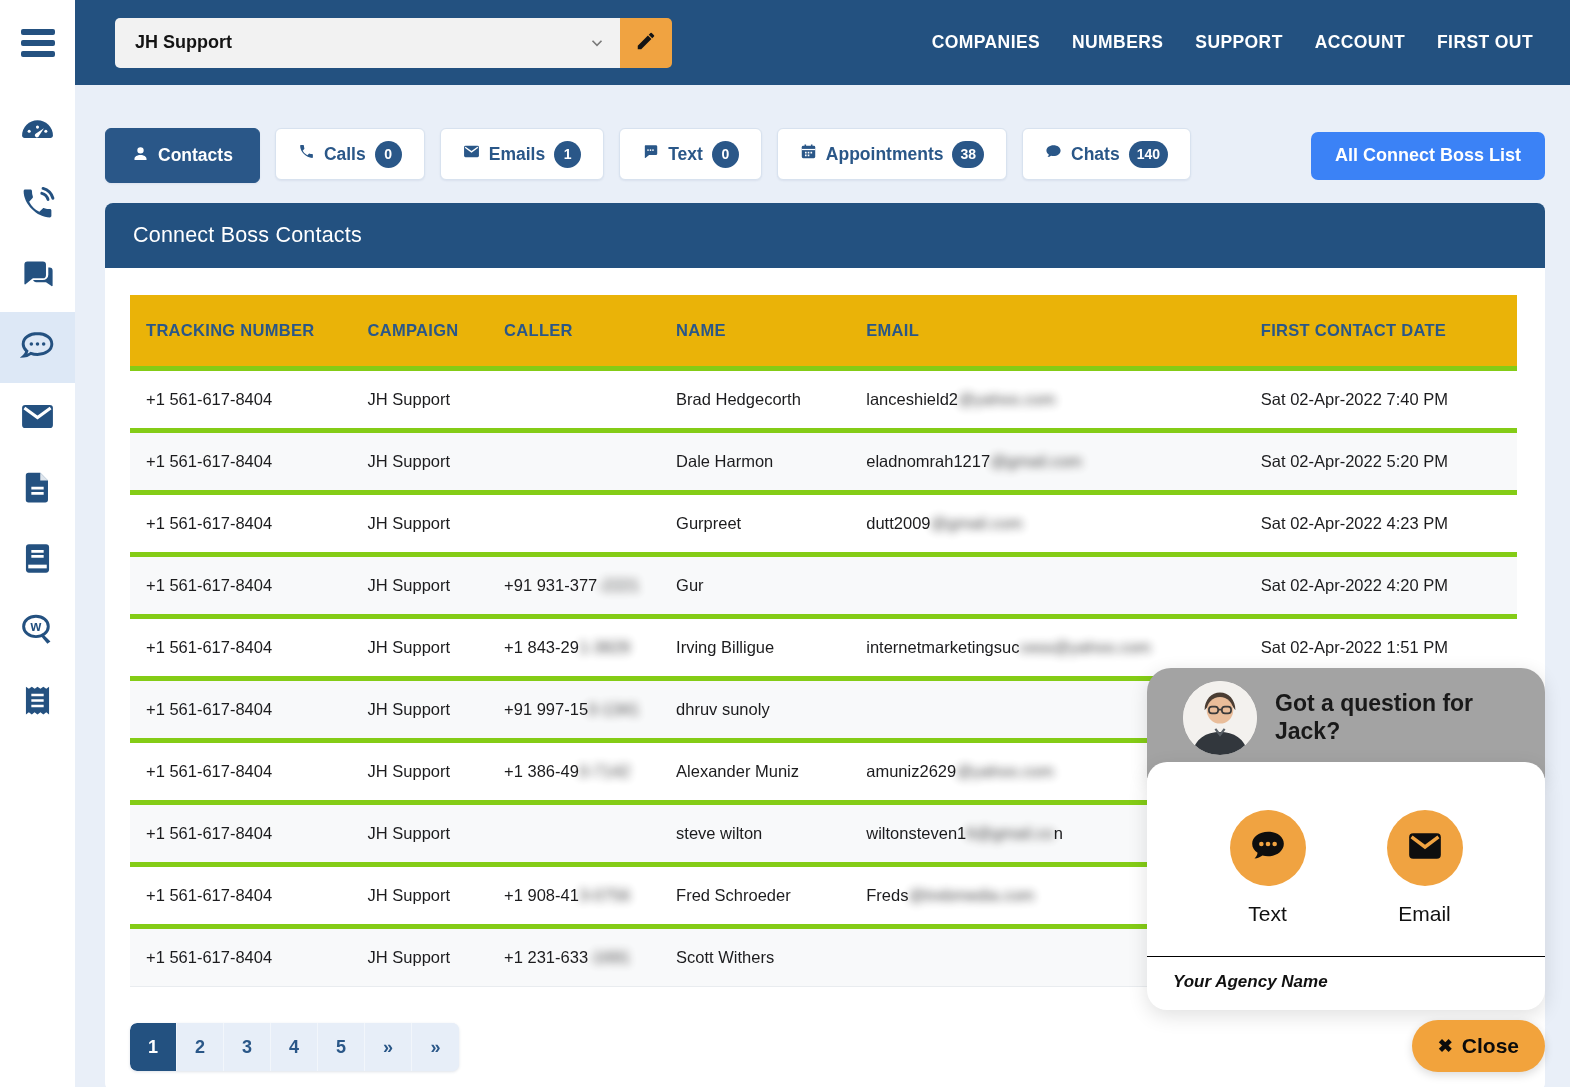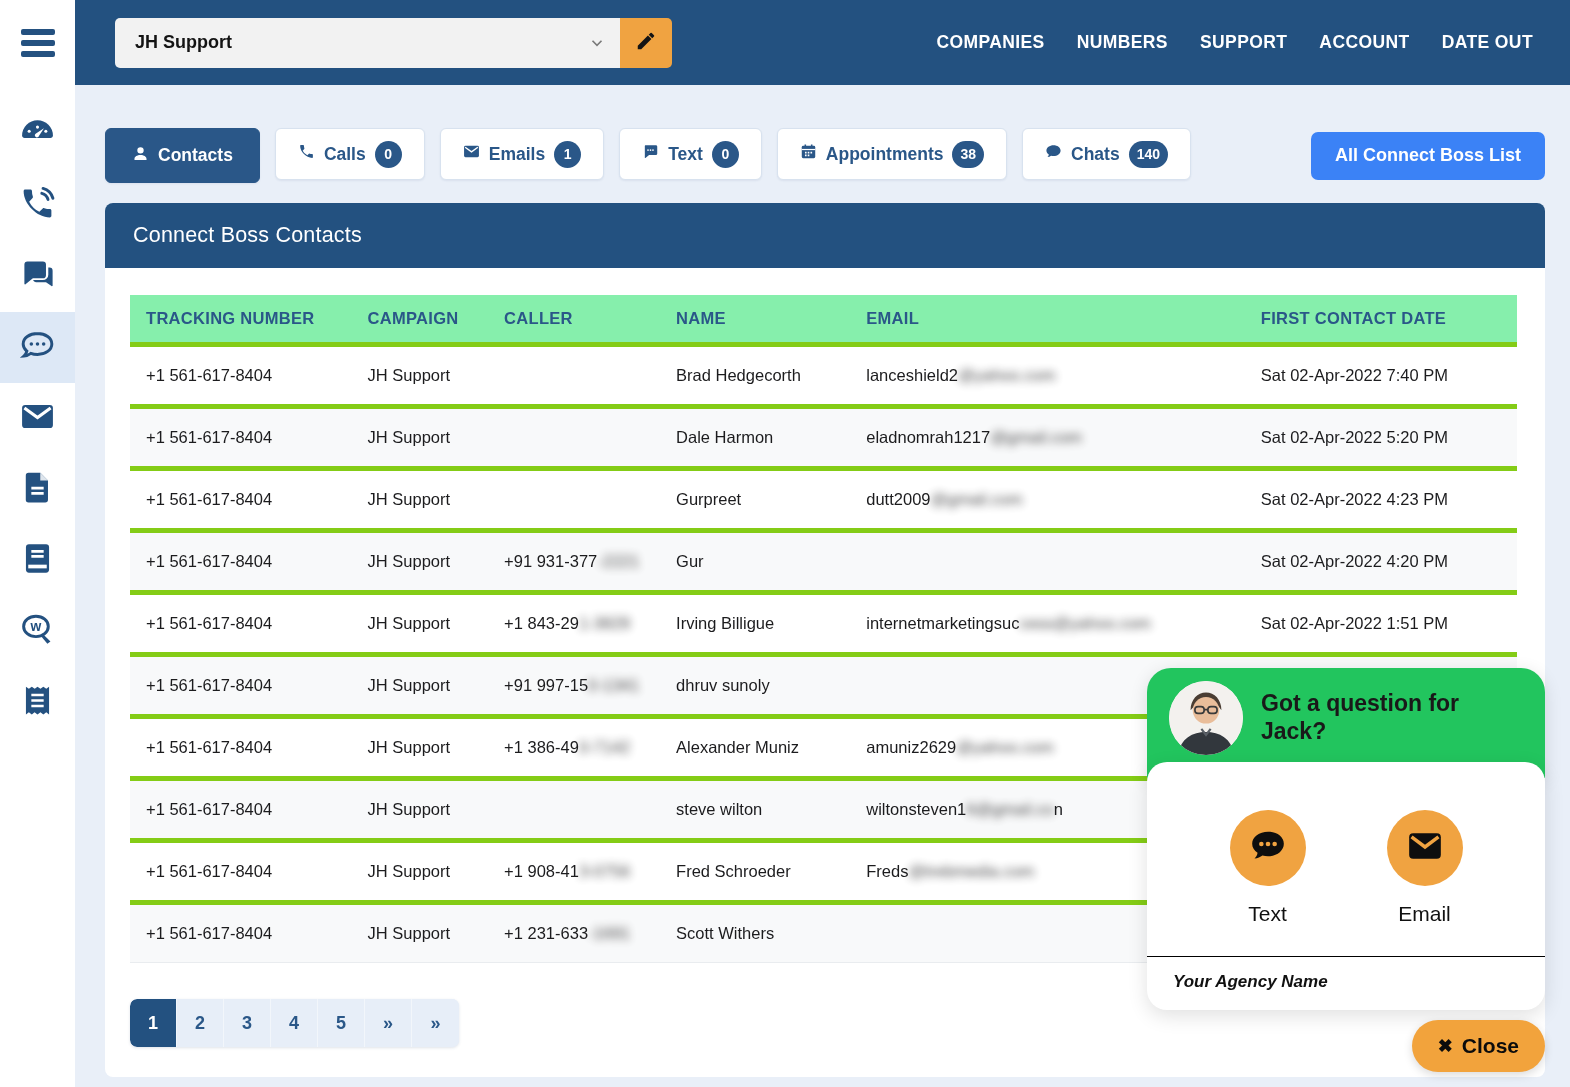--- a/index.html
+++ b/index.html
@@ -66,22 +66,22 @@
   
   .card { margin-top:20px; background:#ffffff; border-radius:8px; width:1440px; min-height:874px; }
   .card-header {
     background:#235180; height:65px; border-radius:8px 8px 0 0;
     display:flex; align-items:center; padding-left:28px;
     color:#ffffff; font-size:21.5px; font-weight:500; letter-spacing:.2px;
   }
   .card-body { padding:27px 25px 20px 25px; }
   table.contacts { width:1387px; border-collapse:collapse; }
   table.contacts th {
-    background:#86efac; color:#2a5788; font-size:16.5px; font-weight:bold;
-    text-transform:uppercase; letter-spacing:.3px; text-align:left; padding:14px 16px;
+    background:#eab308; color:#2a5788; font-size:16.5px; font-weight:bold;
+    text-transform:uppercase; letter-spacing:.3px; text-align:left; padding:26px 16px;
   }
   table.contacts td { font-size:16.5px; color:#1c1c1e; padding:19px 16px; white-space:nowrap; }
   table.contacts tbody tr { background:#ffffff; border-top:5px solid #84cc16; cursor:pointer; }
   table.contacts tbody tr:nth-child(even) { background:#f8f9fa; }
   table.contacts tbody tr:last-child { border-bottom:1px solid #e9ecef; }
   .col-track{width:219px}.col-camp{width:135px}.col-caller{width:170px}
   .col-name{width:188px}.col-email{width:390px}.col-date{width:269px}
   .blur { filter:blur(4px); opacity:.8; }
   
   .pagination {
@@ -91,22 +91,22 @@
   .page-item {
     width:47px; height:48px; display:flex; align-items:center; justify-content:center;
     color:#2a5788; font-size:18px; font-weight:bold; cursor:pointer;
     border-right:1px solid #f2f6fb; background:#e7eef8;
   }
   .page-item:last-child { border-right:none; }
   .page-item.active { background:#235180; color:#ffffff; border-radius:7px 0 0 7px; }
   
   .chat-widget { position:absolute; left:1147px; top:668px; width:398px; z-index:10; display:flex; flex-direction:column; }
   .widget-header {
-    background:#22c55e; border-radius:24px 24px 0 0; height:110px;
-    display:flex; align-items:center; padding:0 22px 10px 22px;
+    background:#a3a3a3; border-radius:24px 24px 0 0; height:110px;
+    display:flex; align-items:center; padding:0 22px 10px 36px;
     box-shadow:0 4px 18px rgba(0,0,0,.12);
   }
   .avatar { width:74px; height:74px; border-radius:50%; background:#f6f4f1; overflow:hidden; flex:none; }
   .avatar svg { width:74px; height:74px; display:block; }
   .widget-title { margin-left:18px; font-size:23px; font-weight:600; color:#191919; line-height:1.2; }
   .widget-body {
     background:#ffffff; border-radius:20px; margin-top:-16px;
     box-shadow:0 6px 20px rgba(0,0,0,.12); padding-top:48px;
   }
   .widget-actions { display:flex; justify-content:space-around; padding:0 42px; }
@@ -216,21 +216,21 @@
   <button class="edit-btn">
     <span><svg width="22" height="22" viewBox="0 0 24 24" fill="#141414">
           <path d="M3 17.2V21h3.8L17.9 9.9l-3.8-3.8L3 17.2zM20.7 7.1a1 1 0 0 0 0-1.4l-2.4-2.4a1 1 0 0 0-1.4 0l-1.9 1.9 3.8 3.8 1.9-1.9z"></path>
         </svg></span>
   </button>
   <nav class="top-nav">
     <a>COMPANIES</a>
     <a>NUMBERS</a>
     <a>SUPPORT</a>
     <a>ACCOUNT</a>
-    <a>DATE OUT</a>
+    <a>FIRST OUT</a>
   </nav>
 </header>
 
 <main class="main">
   <div class="tabs-row">
     <div class="tabs">
       <button class="tab active">
         <span><svg viewBox="0 0 24 24" fill="#ffffff">
               <path d="M12 12a4.5 4.5 0 1 0 0-9 4.5 4.5 0 0 0 0 9zm0 2.2c-4.8 0-8.5 2.4-8.5 5.4V21h17v-1.4c0-3-3.7-5.4-8.5-5.4z"></path>
             </svg></span>

